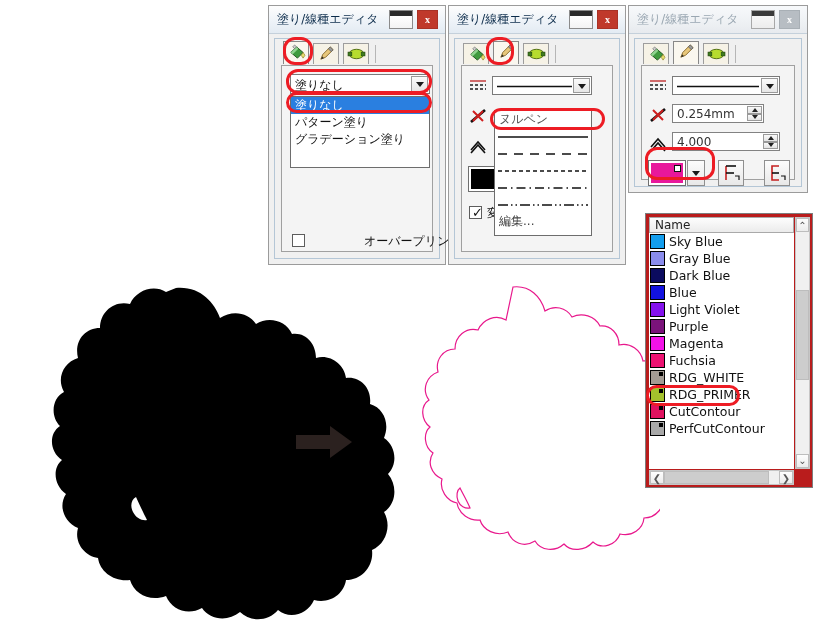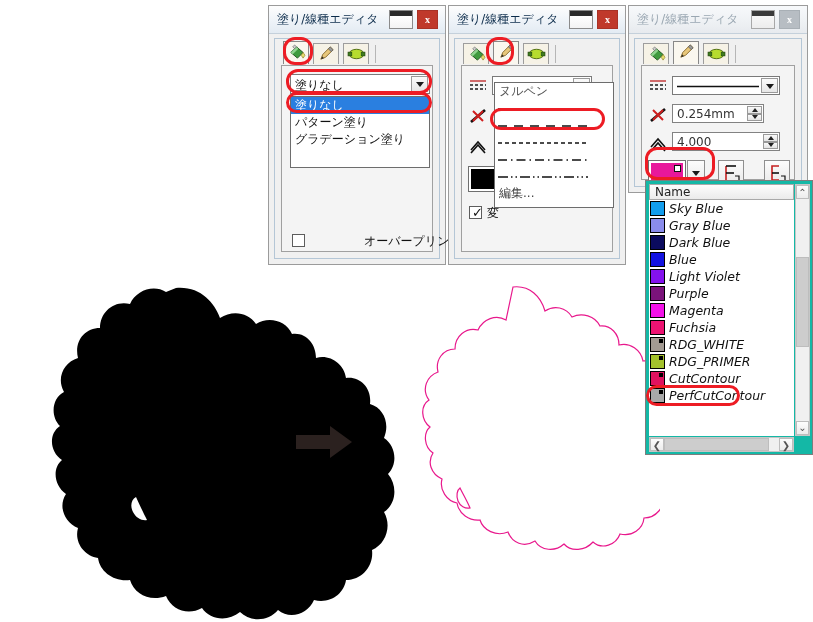--- a/index.html
+++ b/index.html
@@ -157,39 +157,39 @@
   }
   .chk .mark{
     position:absolute;left:2px;top:-1px;font-size:13px;color:#111;line-height:13px;
     font-family:"DejaVu Sans",sans-serif;
   }
   .lbl{position:absolute;font-size:12px;color:#111;white-space:nowrap;
     font-family:"DejaVu Sans",sans-serif;}
 
   
   .clwin{
-    position:absolute;background:#14b8a6;border:1px solid #7d7d7d;box-sizing:border-box;
+    position:absolute;background:#b91c1c;border:1px solid #7d7d7d;box-sizing:border-box;margin-top:33px;
   }
   .clhead{
     position:absolute;left:3px;top:3px;right:18px;height:16px;
     background:linear-gradient(to bottom,#fdfdfd,#ebebeb);
     border:1px solid #a9a9a9;box-sizing:border-box;
     font-size:12px;color:#222;padding-left:5px;line-height:14px;
     font-family:"DejaVu Sans",sans-serif;
   }
   .cllist{position:absolute;left:3px;top:19px;right:18px;bottom:18px;background:#fff;overflow:hidden;}
   .crow{position:relative;height:17px;}
   .cswatch{
     position:absolute;left:1px;top:1px;width:15px;height:15px;
     border:1px solid #000;box-sizing:border-box;
   }
   .spotdot{position:absolute;right:1px;top:1px;width:4px;height:4px;background:#000;}
   .cname{
     position:absolute;left:20px;top:0;line-height:17px;font-size:12.5px;color:#111;
-    white-space:nowrap;font-family:"DejaVu Sans",sans-serif;font-style:italic;
+    white-space:nowrap;font-family:"DejaVu Sans",sans-serif;
   }
   .vscroll{
     position:absolute;right:2px;top:3px;bottom:18px;width:15px;
     background:#f0f0f0;border:1px solid #c6c6c6;box-sizing:border-box;
   }
   .hscroll{
     position:absolute;left:3px;right:18px;bottom:2px;height:15px;
     background:#f0f0f0;border:1px solid #c6c6c6;box-sizing:border-box;
   }
   .sbtn{
@@ -355,21 +355,21 @@
 
       <div class="swatchbox" style="left:6px;top:100px;width:38px;height:26px;">
         <div class="abs" style="left:2px;top:2px;right:2px;bottom:2px;background:#000000;"></div>
       </div>
 
       <div class="chk" style="left:7px;top:140px;">
         <span class="mark">✓</span>
       </div>
       <div class="lbl" style="left:25px;top:139px;">変</div>
 
-      <div class="listpop" style="left:32px;top:16px;width:120px;height:126px;">
+      <div class="listpop" style="left:32px;top:44px;width:98px;height:126px;">
         <div class="lrow" style="color:#555;">ヌルペン</div>
         <div class="lrow">
           <svg class="abs" style="left:3px;top:8px;width:90px;height:2px;" viewBox="0 0 90 2" preserveAspectRatio="none">
             <line x1="0" y1="1" x2="90" y2="1" stroke="#111" stroke-width="1.4"></line>
           </svg>
         </div>
         <div class="lrow">
           <svg class="abs" style="left:3px;top:8px;width:90px;height:2px;" viewBox="0 0 90 2" preserveAspectRatio="none">
             <line x1="0" y1="1" x2="90" y2="1" stroke="#111" stroke-width="1.6" stroke-dasharray="9 7"></line>
           </svg>

